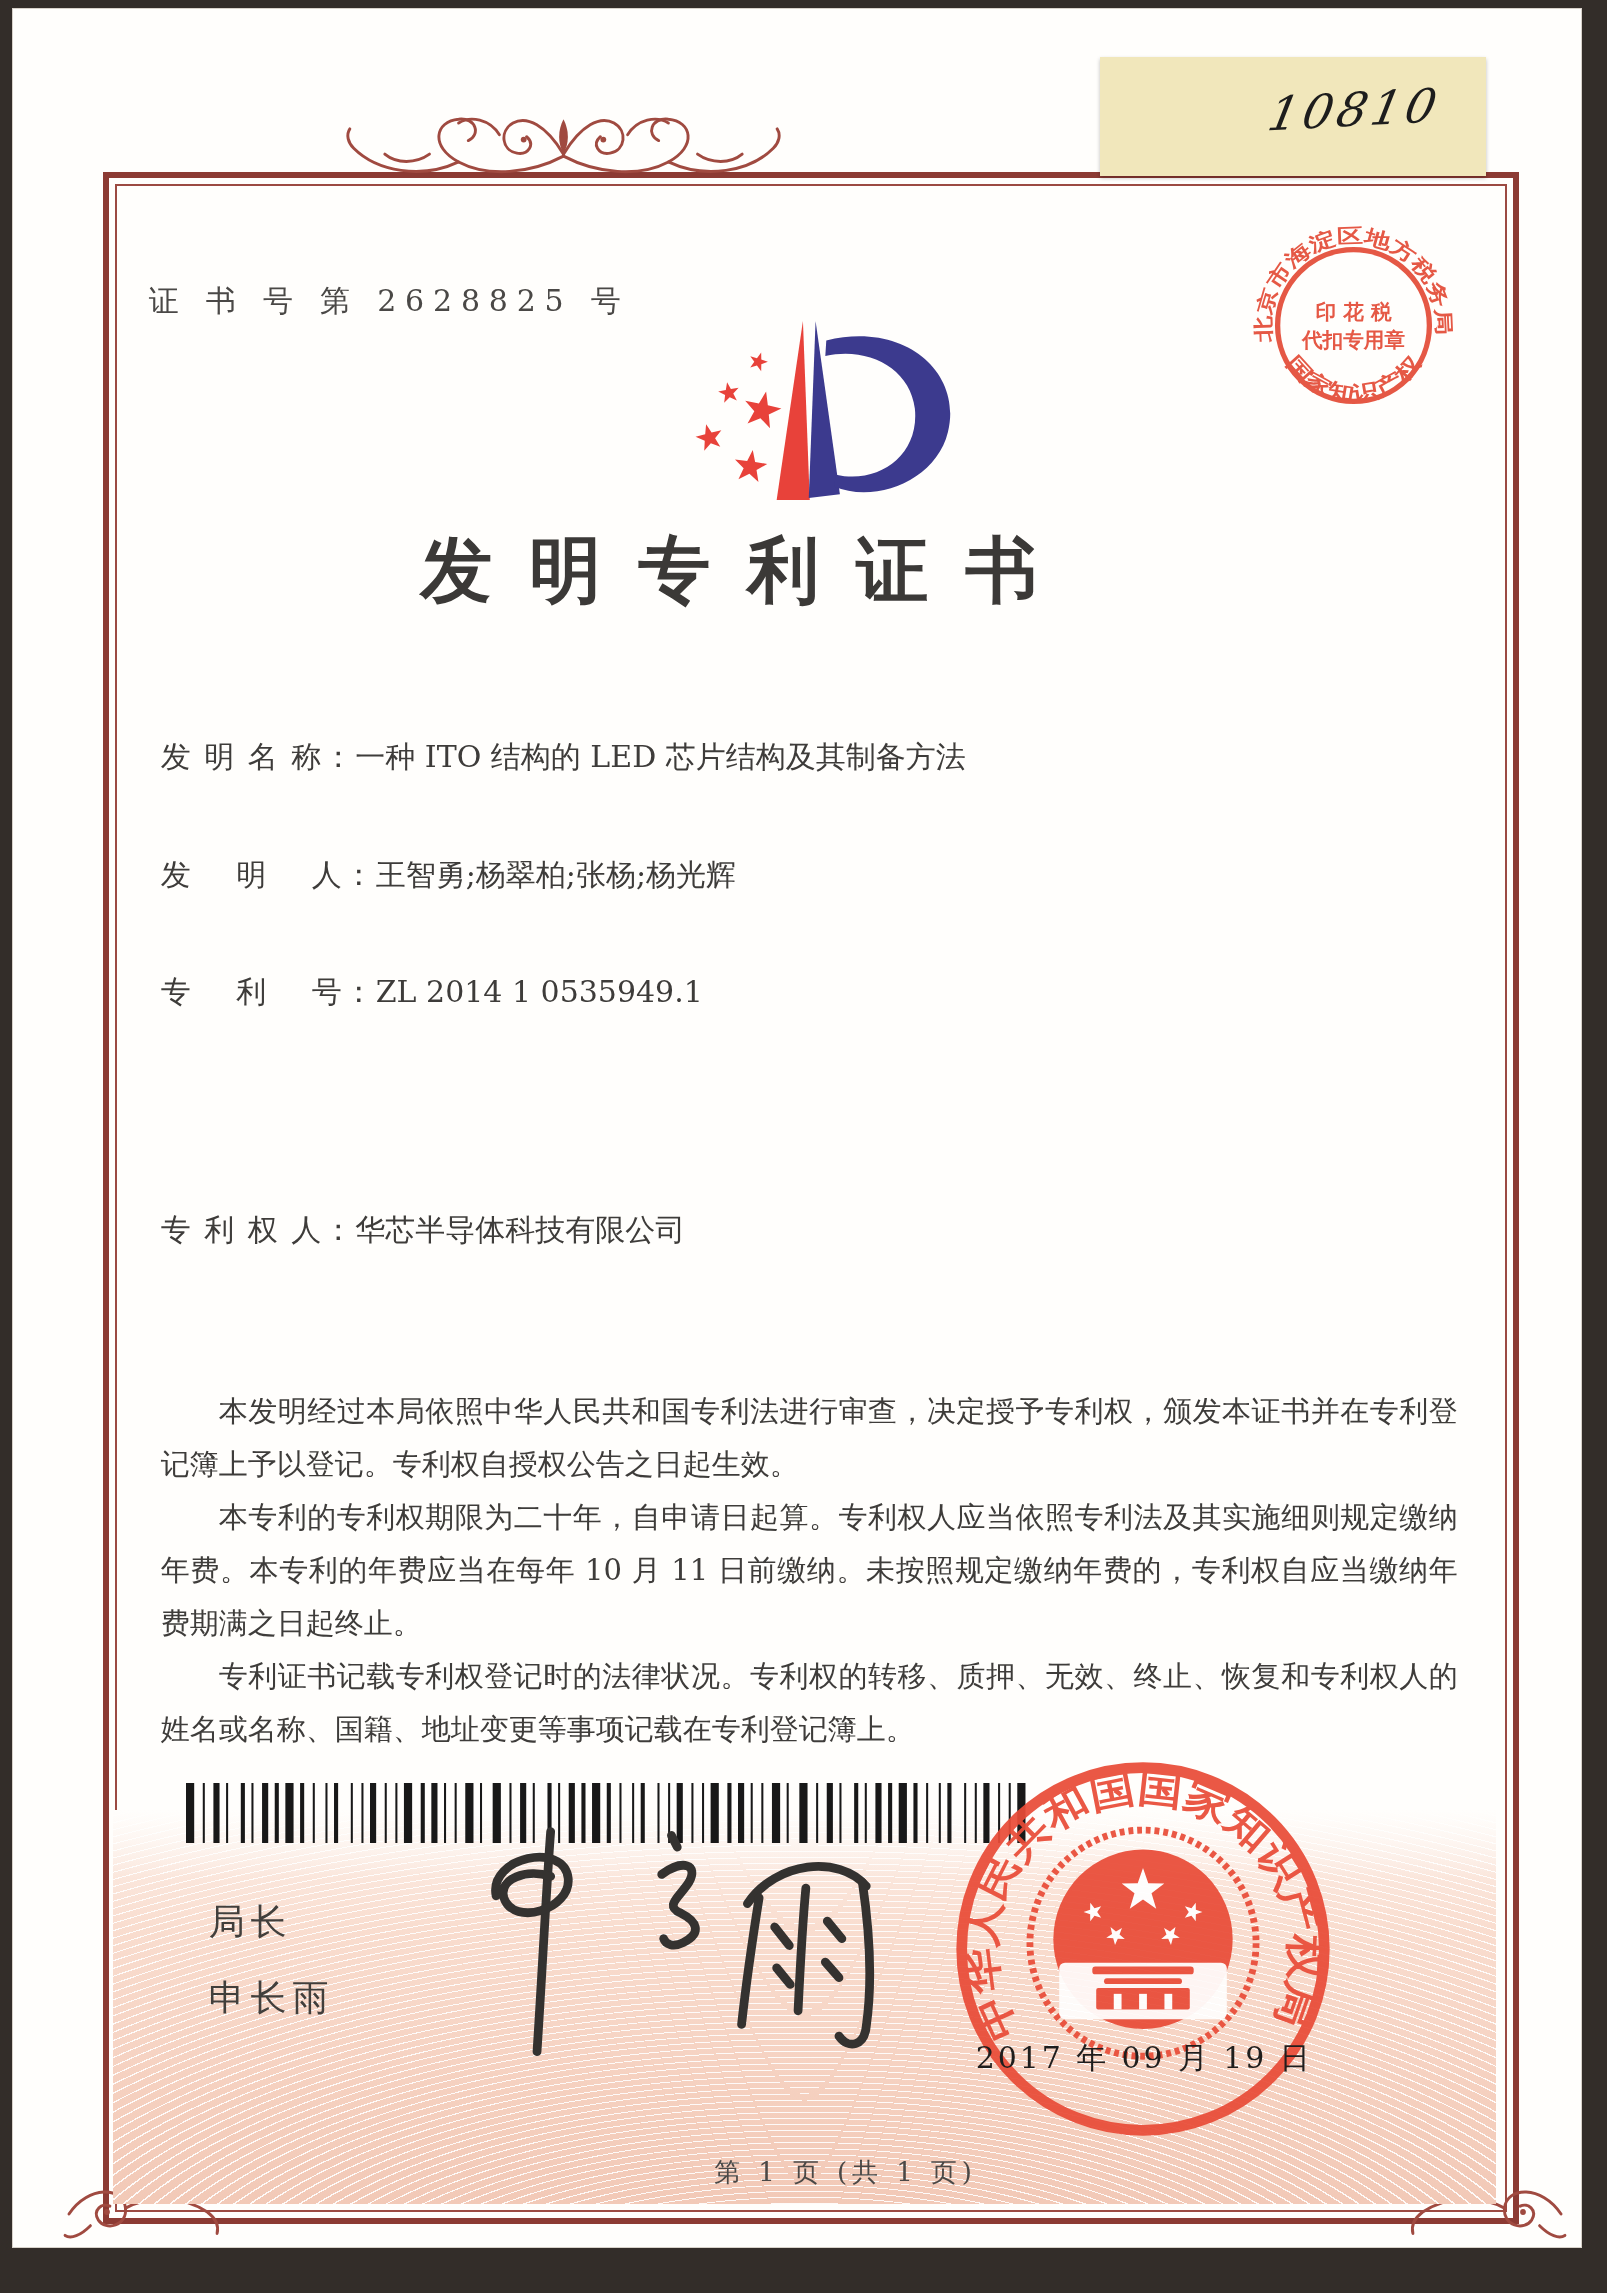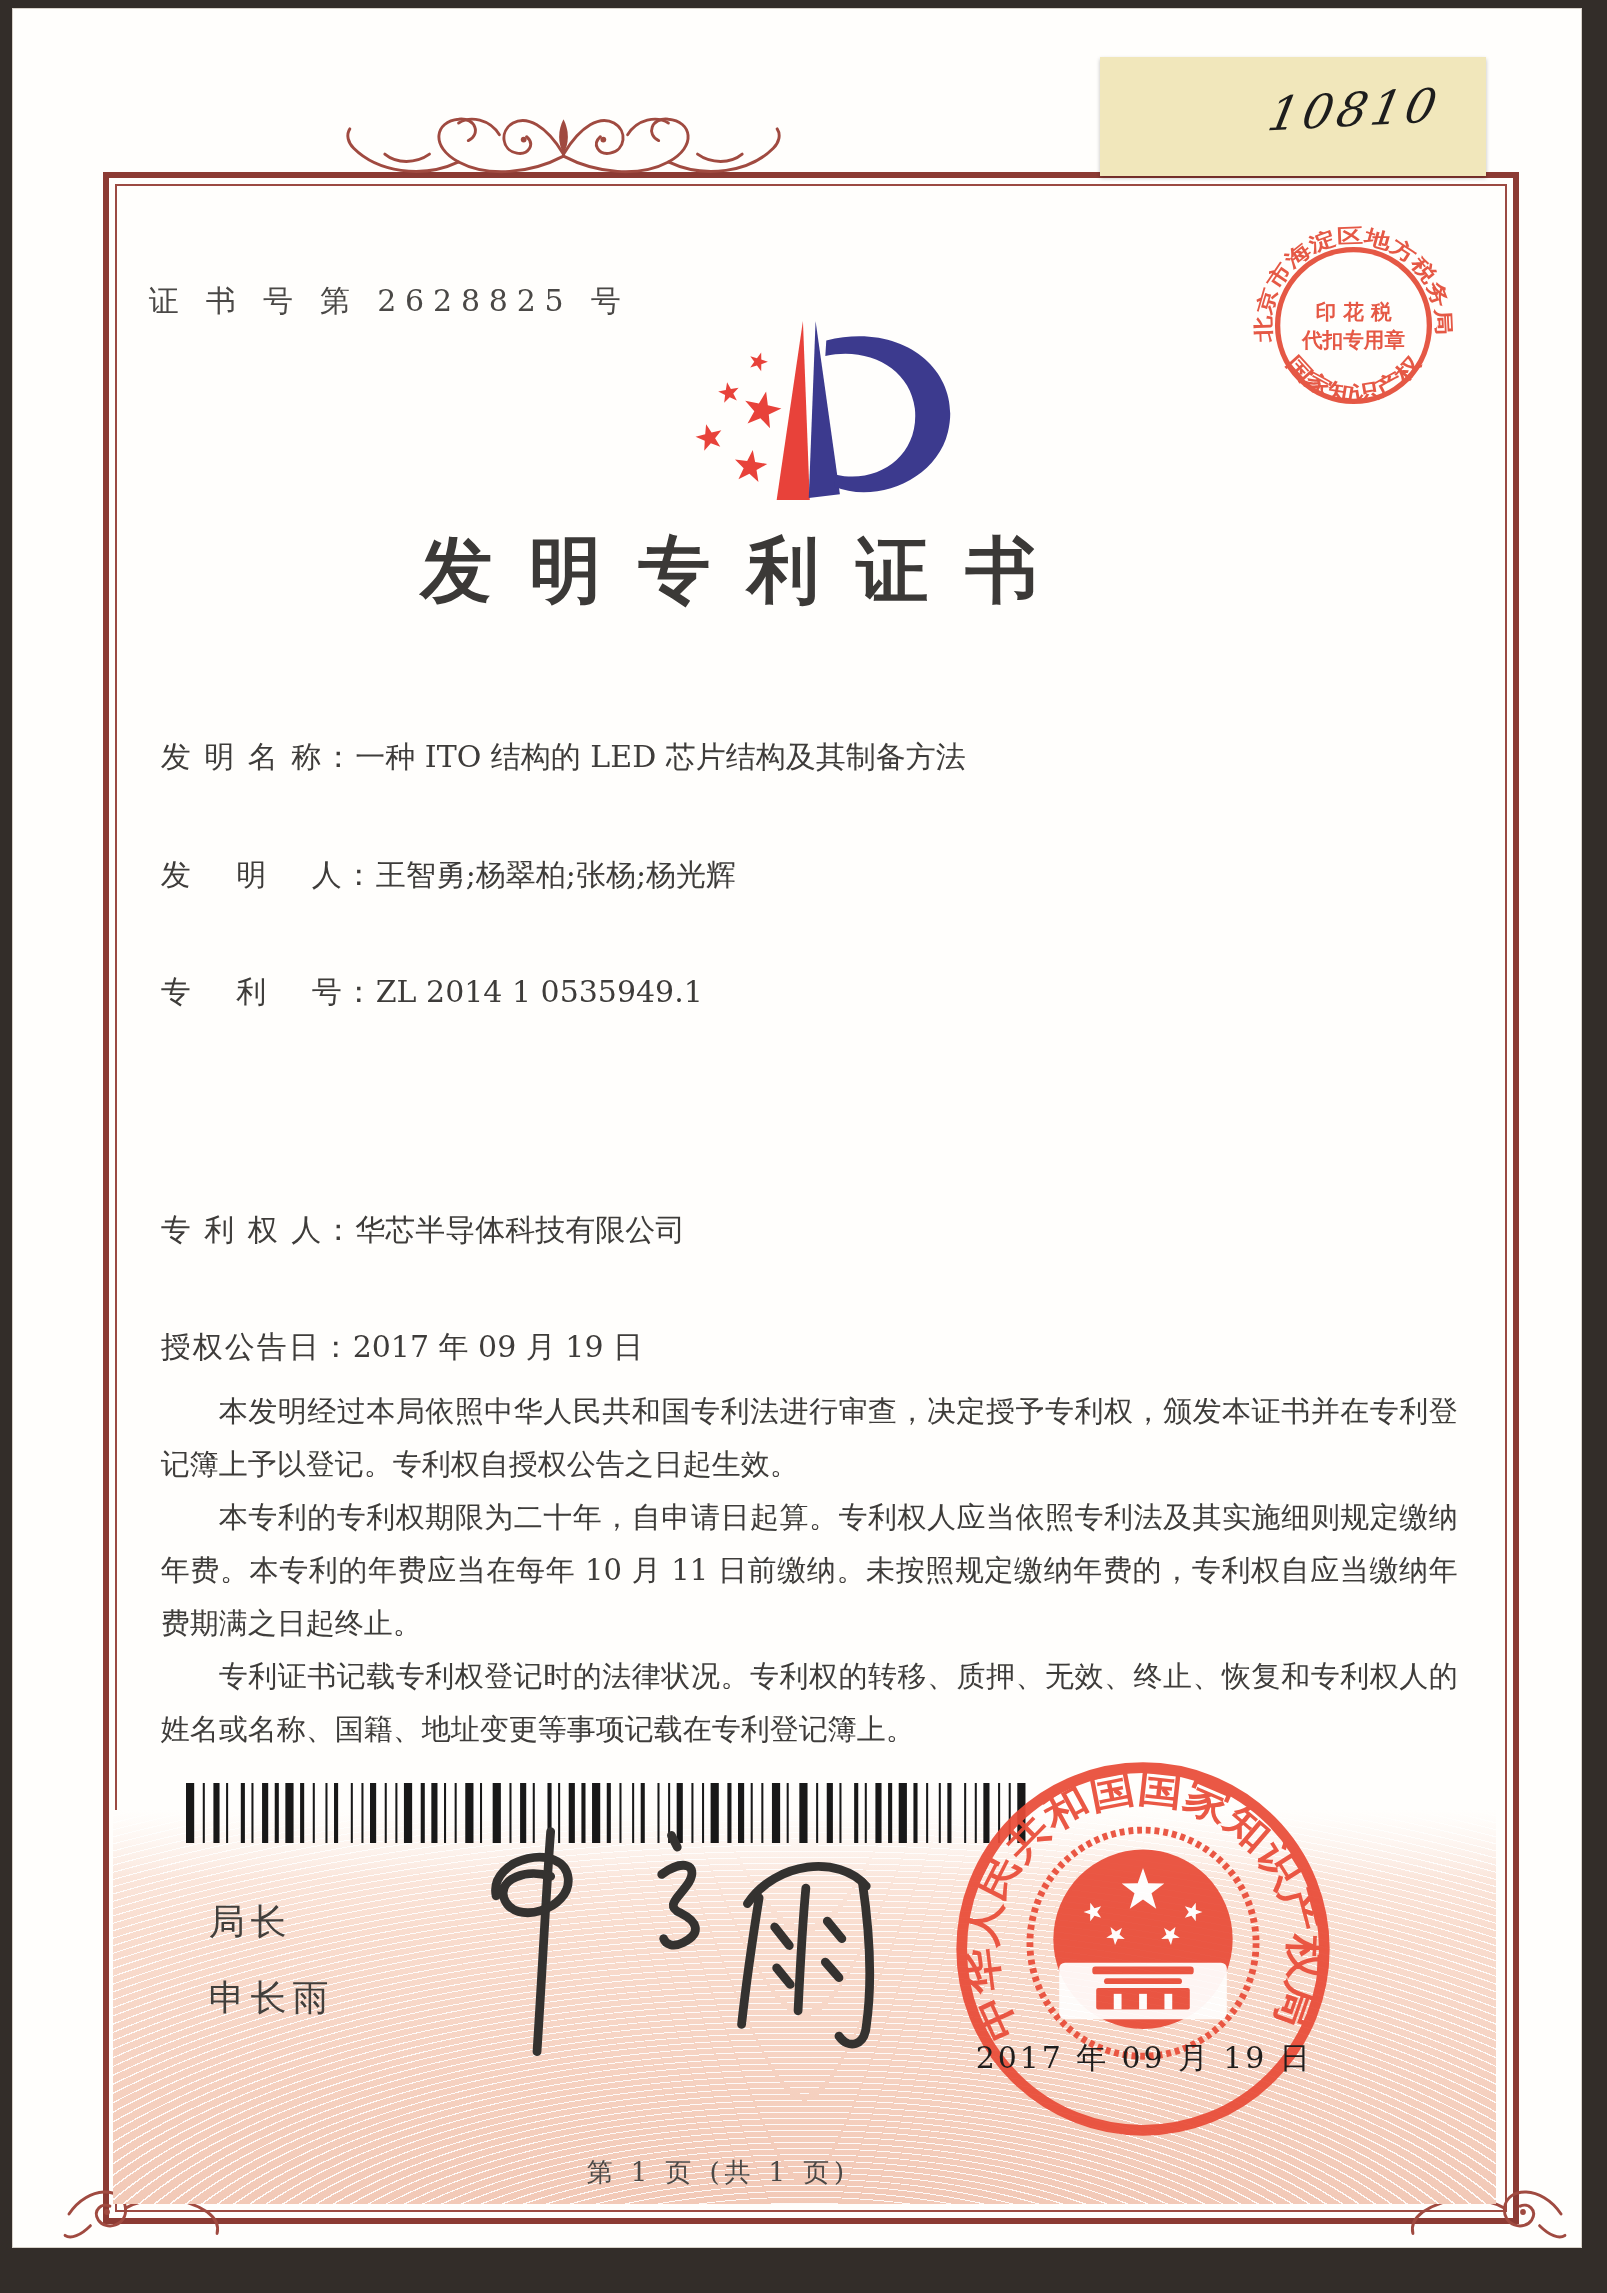--- a/index.html
+++ b/index.html
@@ -71,21 +71,21 @@
   .barcode{left:174px;top:1775px;width:862px;height:60px;}
   .director-title{left:197px;top:1890px;font-size:36px;color:#413f3c;letter-spacing:5.9px;font-family:"DejaVu Sans","Liberation Sans",sans-serif;}
   .director-name{left:197px;top:1966px;font-size:36px;color:#413f3c;letter-spacing:5.9px;font-family:Liberation Sans, sans-serif;}
   .sig{left:437px;top:1806px;width:478px;height:263px;}
   .bigseal{left:938px;top:1748px;width:386px;height:386px;opacity:.93;}
   .sealdate{
     left:951px;top:2030px;width:363px;text-align:center;
     font-size:30px;color:#1f1e1d;letter-spacing:2.9px;z-index:6;
   }
   .footer{
-    left:575px;top:2147px;width:390px;text-align:left;
+    left:575px;top:2147px;width:390px;text-align:right;
     font-size:26px;color:#4a4846;letter-spacing:4.9px;
   }
   .taxstamp{left:1235px;top:211px;width:213px;height:213px;opacity:.95;}
   .logo{left:629px;top:276px;width:355px;height:218px;}
   .ornament{left:327px;top:84px;width:449px;height:101px;}
   .flourish{width:166px;height:76px;top:2167px;}
   .flourish.left{left:49px;}
   .flourish.right{left:1391px;transform:scaleX(-1);}
   svg{display:block;}
 </style>
@@ -175,23 +175,20 @@
     <span class="lab">发 明 名 称：</span><span>一种 ITO 结构的 LED 芯片结构及其制备方法</span>
   </div>
   <div class="abs field" style="top:847px">
     <span class="lab">发　 明　 人：</span><span>王智勇;杨翠柏;张杨;杨光辉</span>
   </div>
   <div class="abs field" style="top:964px">
     <span class="lab">专　 利　 号：</span><span>ZL 2014 1 0535949.1</span>
   </div>
   <div class="abs field" style="top:1202px">
     <span class="lab">专 利 权 人：</span><span>华芯半导体科技有限公司</span>
-  </div>
-  <div class="abs field" style="top:1319px">
-    <span class="lab">授权公告日：</span><span>2017 年 09 月 19 日</span>
   </div>
 
   <div class="abs bodytext">
     <p>本发明经过本局依照中华人民共和国专利法进行审查，决定授予专利权，颁发本证书并在专利登记簿上予以登记。专利权自授权公告之日起生效。</p>
     <p>本专利的专利权期限为二十年，自申请日起算。专利权人应当依照专利法及其实施细则规定缴纳年费。本专利的年费应当在每年 10 月 11 日前缴纳。未按照规定缴纳年费的，专利权自应当缴纳年费期满之日起终止。</p>
     <p>专利证书记载专利权登记时的法律状况。专利权的转移、质押、无效、终止、恢复和专利权人的姓名或名称、国籍、地址变更等事项记载在专利登记簿上。</p>
   </div>
 
   <div class="abs security"></div>
 

